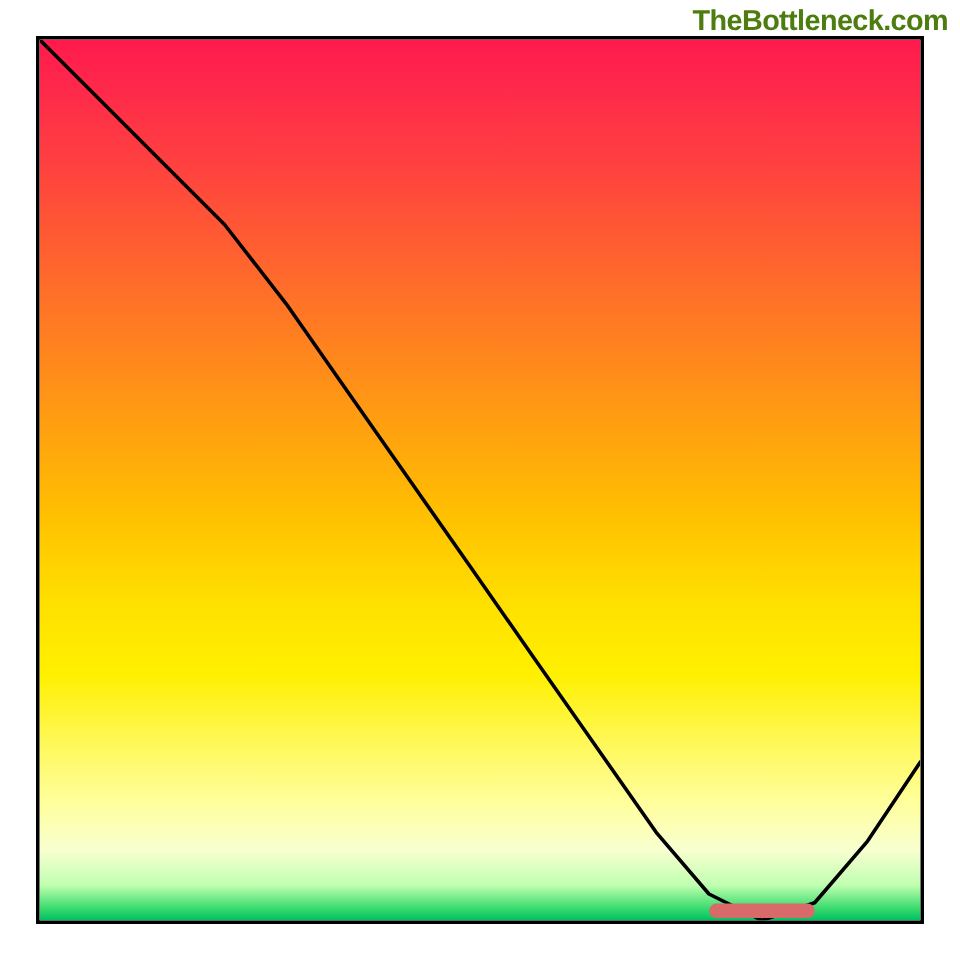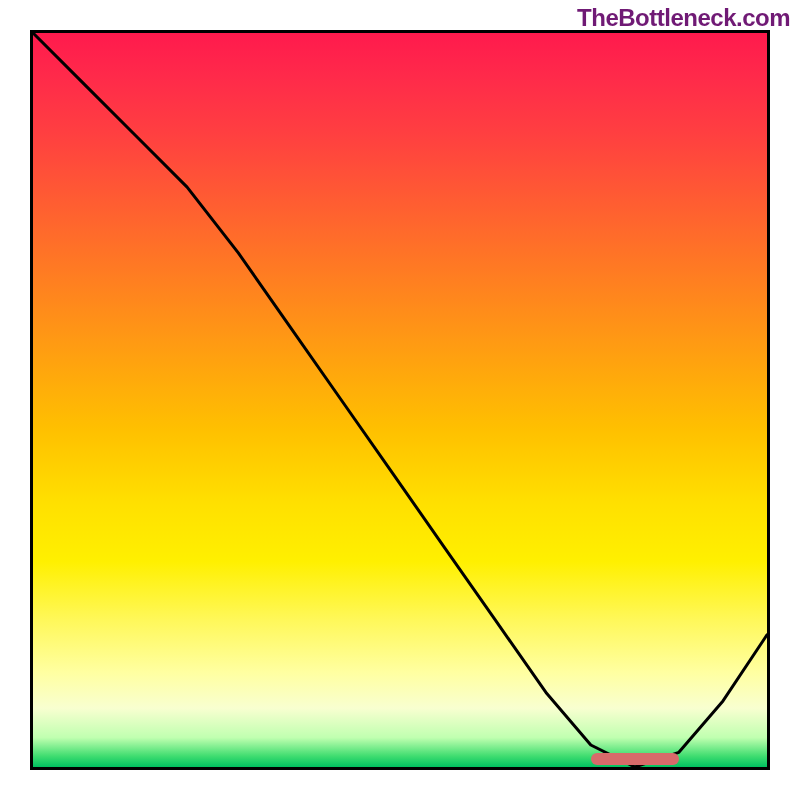--- a/index.html
+++ b/index.html
@@ -12,21 +12,21 @@
   }
   .container {
     position: relative;
     width: 800px;
     height: 800px;
   }
   .attribution {
     position: absolute;
     top: 4px;
     right: 10px;
-    color: #701a75;
+    color: #4d7c0f;
     font-size: 24px;
     font-weight: bold;
     letter-spacing: -0.5px;
   }
   .plot-wrapper {
     position: absolute;
     left: 30px;
     top: 30px;
     width: 740px;
     height: 740px;

